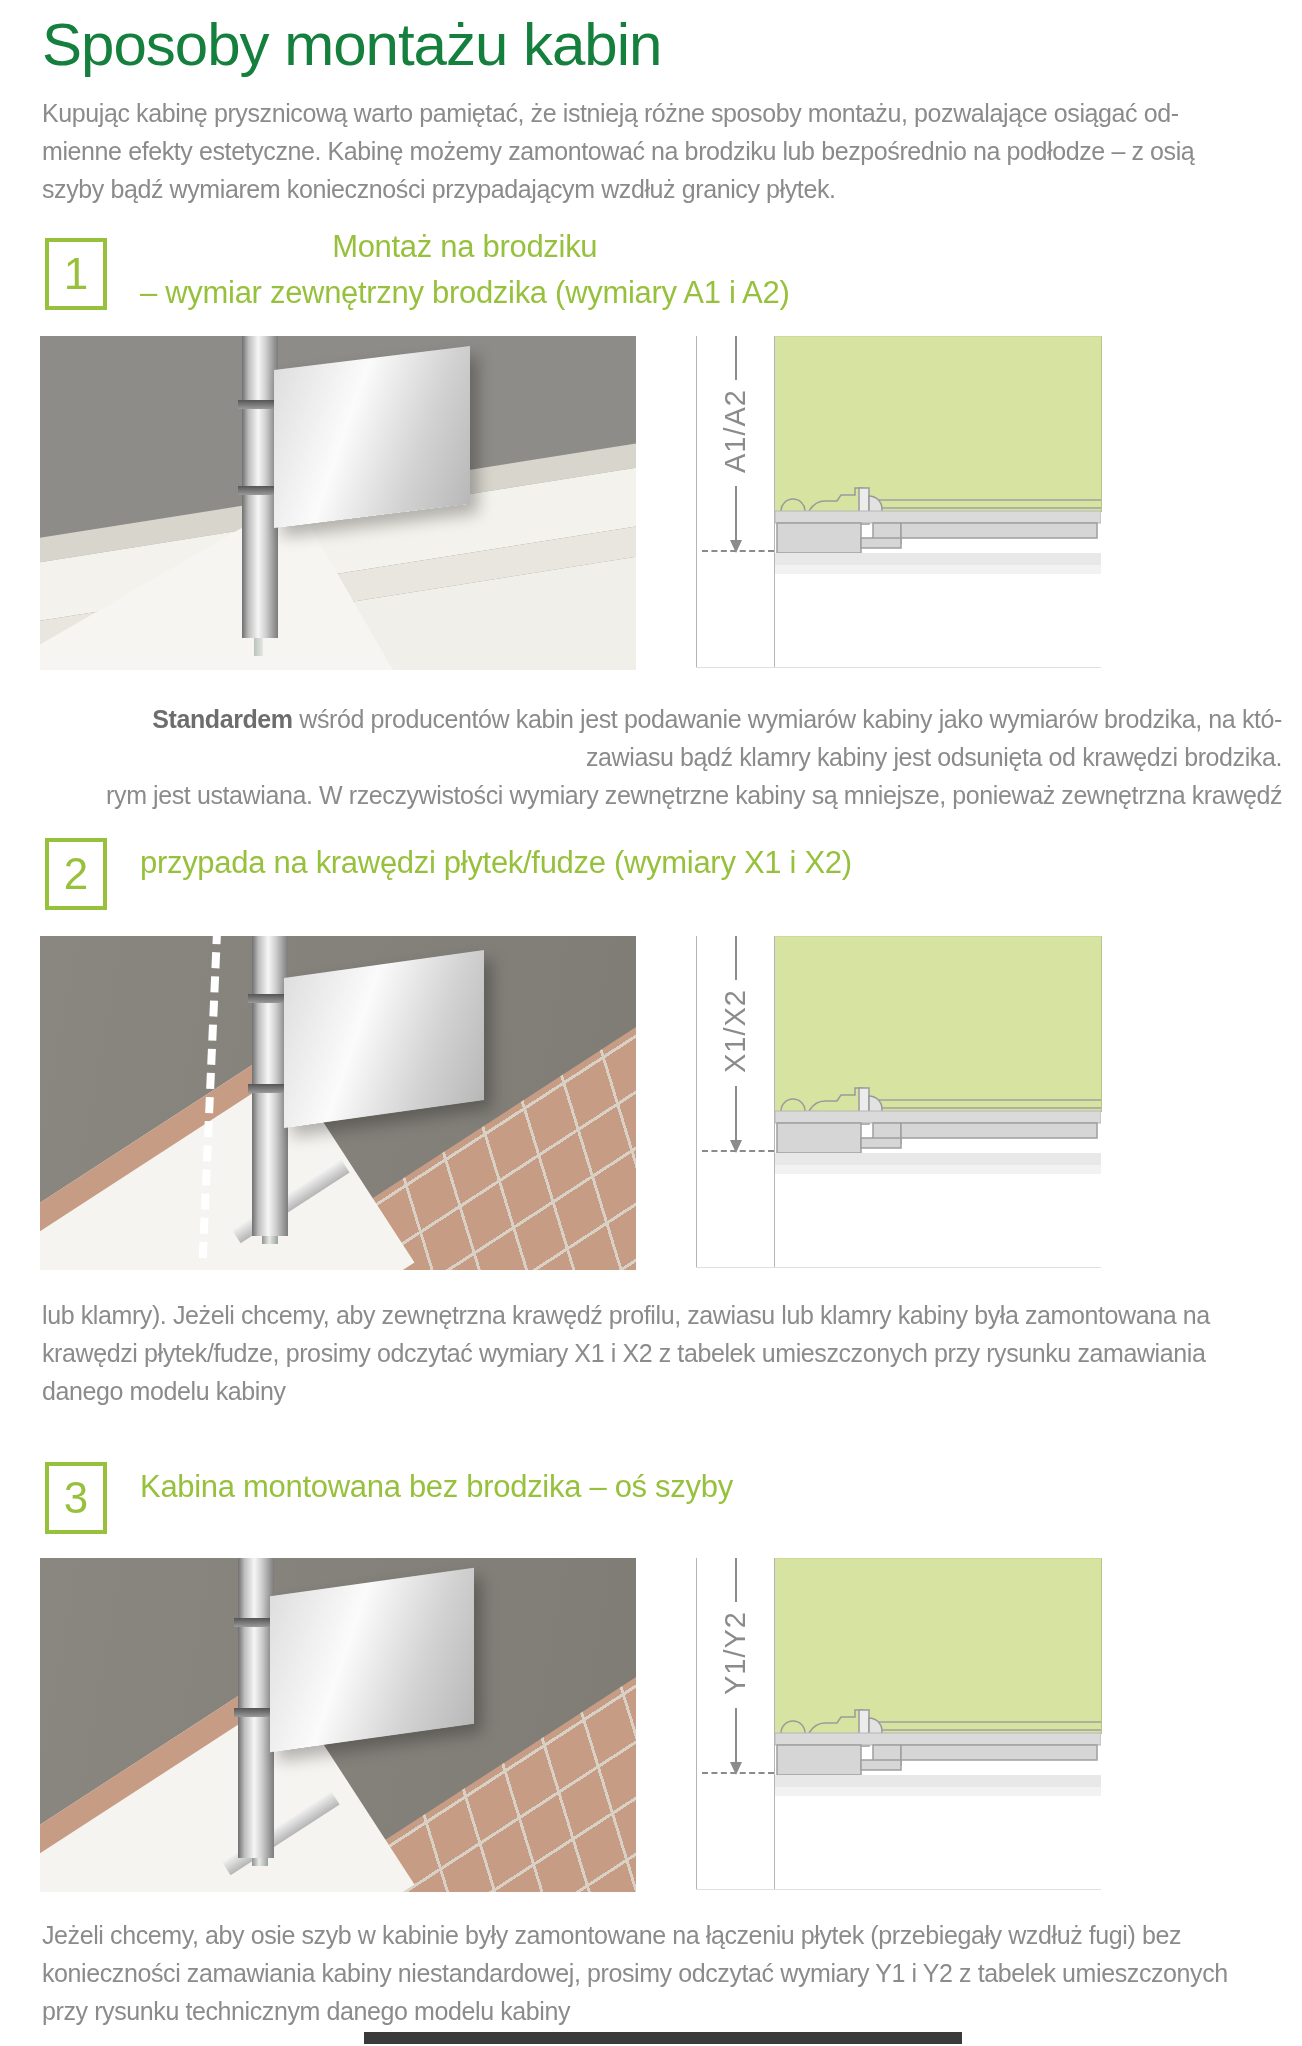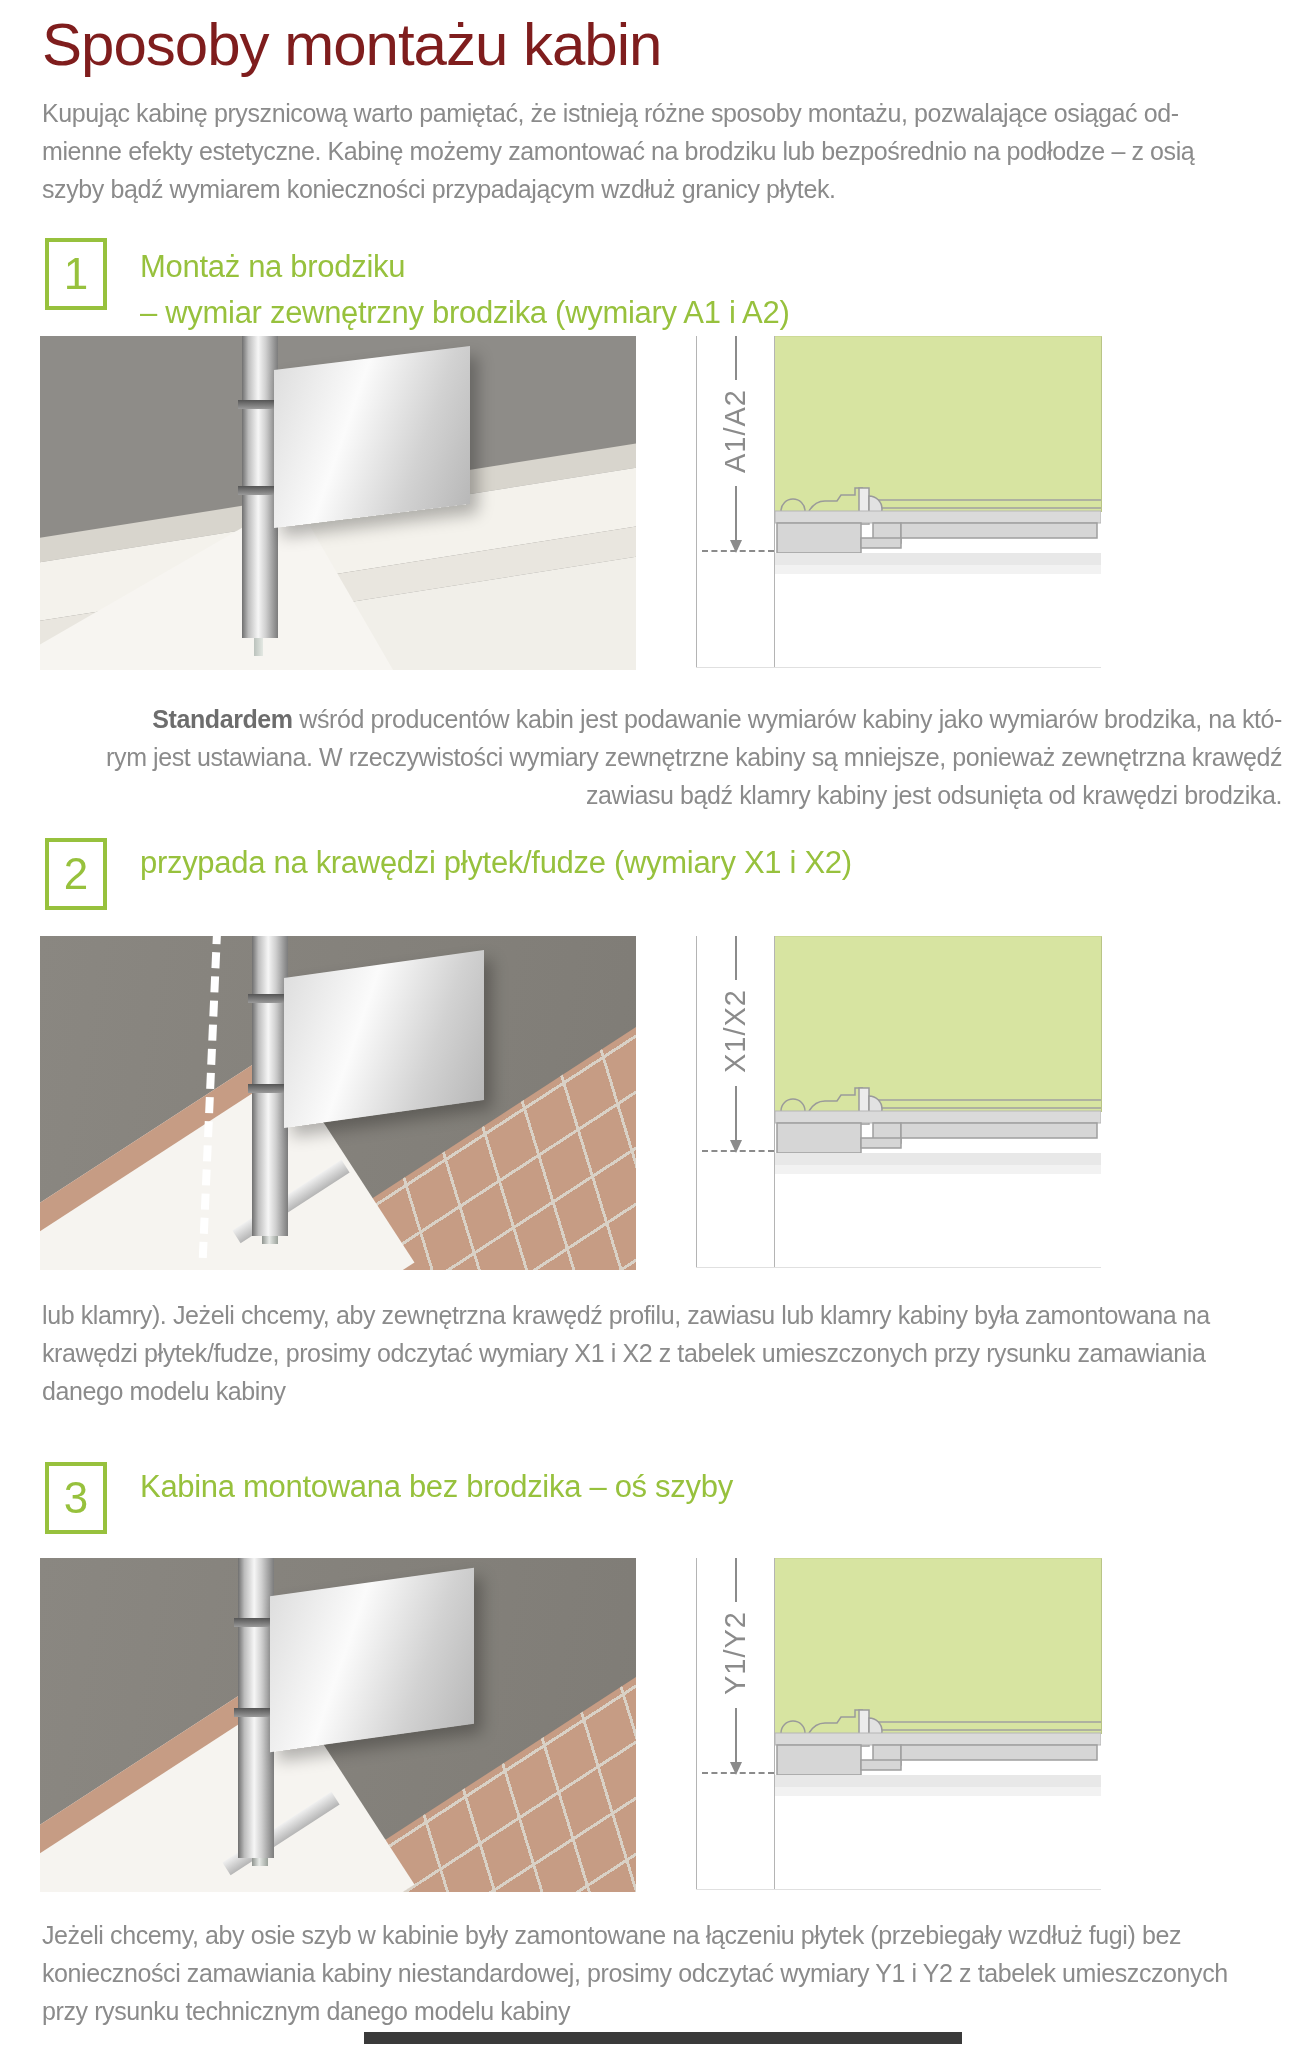--- a/index.html
+++ b/index.html
@@ -1,21 +1,21 @@
 <!DOCTYPE html>
 <html><head>
 <meta charset="utf-8">
 <style>
   html,body{margin:0;padding:0;background:#ffffff;}
   .page{position:relative;width:1302px;height:2046px;background:#ffffff;overflow:hidden;
         font-family:"Liberation Sans",sans-serif;}
 
   
   .title{position:absolute;left:42px;top:12px;font-size:60px;line-height:66px;font-weight:400;
-         color:#7f1d1d;letter-spacing:-1px;white-space:nowrap;}
+         color:#15803d;letter-spacing:-1px;white-space:nowrap;}
   .para{position:absolute;left:42px;width:1240px;color:#8b8b8b;font-size:25px;
         letter-spacing:-0.4px;}
   .para .ln{white-space:nowrap;line-height:38px;}
   .para .lead{font-weight:bold;color:#6d6d6d;}
 
   
   .numbox{position:absolute;left:45px;width:54px;height:64px;border:4px solid #97c13d;
           display:flex;align-items:center;justify-content:center;
           color:#97c13d;font-size:44px;font-weight:400;}
   .sechead{position:absolute;left:140px;color:#97c13d;font-size:31px;line-height:46px;
@@ -91,21 +91,21 @@
 
   <div class="para" style="top:94px;">
     <div class="ln">Kupując kabinę prysznicową warto pamiętać, że istnieją różne sposoby montażu, pozwalające osiągać od-</div>
     <div class="ln">mienne efekty estetyczne. Kabinę możemy zamontować na brodziku lub bezpośrednio na podłodze – z osią</div>
     <div class="ln">szyby bądź wymiarem konieczności przypadającym wzdłuż granicy płytek.</div>
   </div>
 
   <div class="numbox" style="top:238px;">
     <span>1</span>
   </div>
-  <div class="sechead" style="top:244px;">
+  <div class="sechead" style="top:224px;text-align:center;">
     <div class="ln">Montaż na brodziku</div>
     <div class="ln">– wymiar zewnętrzny brodzika (wymiary A1 i A2)</div>
   </div>
 
   <div class="row" style="top:336px;">
     <div class="photo">
       <div class="pA-tray">
         <div class="t1"></div>
           <div class="t2"></div>
           <div class="t3"></div>
@@ -143,22 +143,22 @@
         <rect x="0" y="69" width="326" height="12" fill="#e8e8e8"></rect>
         <rect x="0" y="81" width="326" height="9" fill="#f2f2f2"></rect>
       </svg>
     </div>
   </div>
 
   <div class="para" style="top:700px;text-align:right;">
     <div class="ln">
       <span class="lead">Standardem</span><span> wśród producentów kabin jest podawanie wymiarów kabiny jako wymiarów brodzika, na któ-</span>
     </div>
+    <div class="ln">zawiasu bądź klamry kabiny jest odsunięta od krawędzi brodzika.</div>
     <div class="ln">rym jest ustawiana. W rzeczywistości wymiary zewnętrzne kabiny są mniejsze, ponieważ zewnętrzna krawędź</div>
-    <div class="ln">zawiasu bądź klamry kabiny jest odsunięta od krawędzi brodzika.</div>
   </div>
 
   <div class="numbox" style="top:838px;">
     <span>2</span>
   </div>
   <div class="sechead" style="top:840px;">
     <div class="ln">przypada na krawędzi płytek/fudze (wymiary X1 i X2)</div>
   </div>
 
   <div class="row" style="top:936px;">

